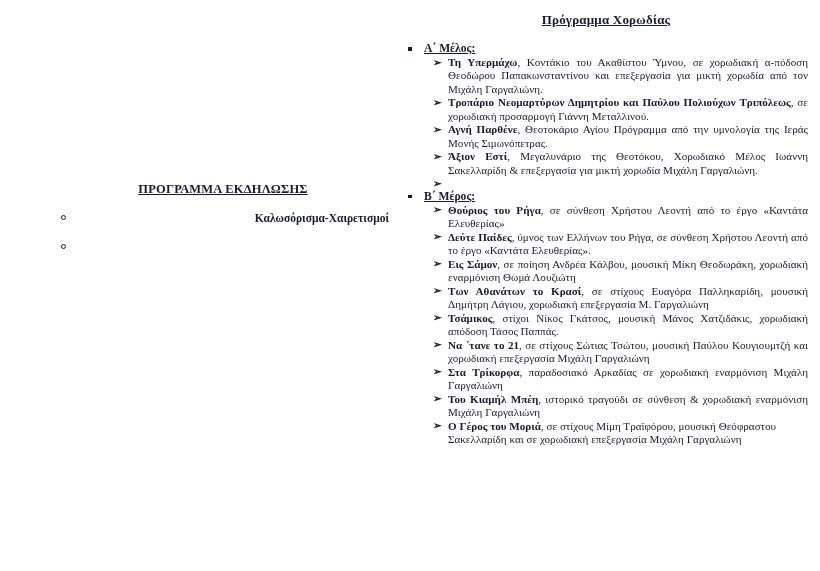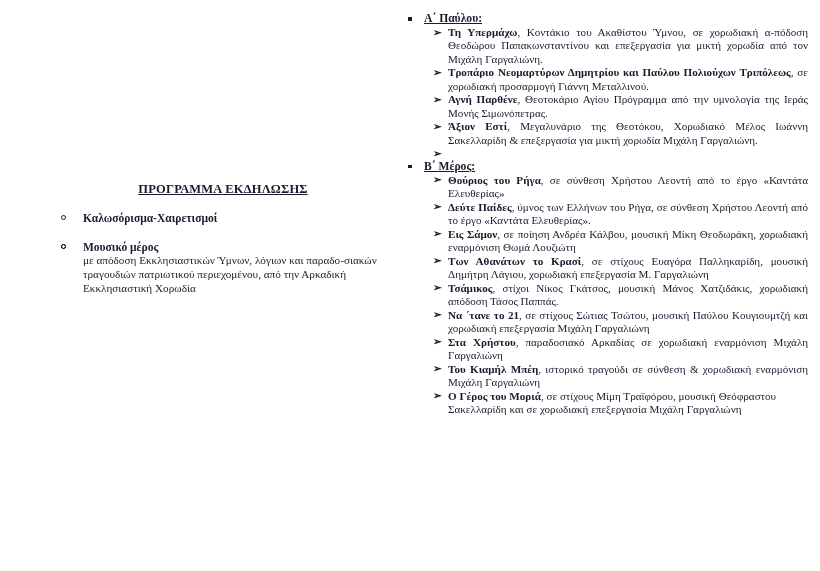--- a/index.html
+++ b/index.html
@@ -74,20 +74,21 @@
     width: 5px;
     height: 5px;
     border: 1px solid #1a1a2e;
     border-radius: 50%;
     box-sizing: border-box;
   }
   .item-title {
     font-weight: bold;
     display: block;
     font-size: 11.5px;
+    text-align: right;
   }
   .item-body {
     display: block;
     font-size: 11.2px;
     line-height: 1.22;
   }
 
   
   .part {
     margin-bottom: 13px;
@@ -154,35 +155,31 @@
 
       <li>
         <span class="bullet-o"></span>
         <span class="item-title">Καλωσόρισμα-Χαιρετισμοί</span>
       </li>
 
       <li>
         <span class="bullet-o"></span>
       </li>
 
-      <li>
-        <span class="bullet-o"></span>
-        <span class="item-title">Μουσικό μέρος</span>
-        <span class="item-body">με απόδοση Εκκλησιαστικών Ύμνων, λόγιων και παραδο-σιακών τραγουδιών πατριωτικού περιεχομένου, από την Αρκαδική Εκκλησιαστική Χορωδία</span>
-      </li>
 
     </ul>
   </div>
 
   <div class="col-right">
+    <div class="heading heading-right">Πρόγραμμα Χορωδίας</div>
 
     <div class="part">
       <div class="part-head">
         <span class="bullet-sq"></span>
-        <span class="part-label">Α΄ Παύλου:</span>
+        <span class="part-label">Α΄ Μέλος:</span>
       </div>
       <ul class="songs">
         <li>
           <span class="bullet-arrow">➢</span><span class="song-name">Τη Υπερμάχω</span><span class="song-desc">, Κοντάκιο του Ακαθίστου Ύμνου, σε χορωδιακή α-πόδοση Θεοδώρου Παπακωνσταντίνου και επεξεργασία για μικτή χορωδία από τον Μιχάλη Γαργαλιώνη.</span>
         </li>
         <li>
           <span class="bullet-arrow">➢</span><span class="song-name">Τροπάριο Νεομαρτύρων Δημητρίου και Παύλου Πολιούχων Τριπόλεως</span><span class="song-desc">, σε χορωδιακή προσαρμογή Γιάννη Μεταλλινού.</span>
         </li>
         <li>
           <span class="bullet-arrow">➢</span><span class="song-name">Αγνή Παρθένε</span><span class="song-desc">, Θεοτοκάριο Αγίου Πρόγραμμα από την υμνολογία της Ιεράς Μονής Σιμωνόπετρας.</span>
@@ -214,21 +211,21 @@
         <li>
           <span class="bullet-arrow">➢</span><span class="song-name">Των Αθανάτων το Κρασί</span><span class="song-desc">, σε στίχους Ευαγόρα Παλληκαρίδη, μουσική Δημήτρη Λάγιου, χορωδιακή επεξεργασία Μ. Γαργαλιώνη</span>
         </li>
         <li>
           <span class="bullet-arrow">➢</span><span class="song-name">Τσάμικος</span><span class="song-desc">, στίχοι Νίκος Γκάτσος, μουσική Μάνος Χατζιδάκις, χορωδιακή απόδοση Τάσος Παππάς.</span>
         </li>
         <li>
           <span class="bullet-arrow">➢</span><span class="song-name">Να ΄τανε το 21</span><span class="song-desc">, σε στίχους Σώτιας Τσώτου, μουσική Παύλου Κουγιουμτζή και χορωδιακή επεξεργασία Μιχάλη Γαργαλιώνη</span>
         </li>
         <li>
-          <span class="bullet-arrow">➢</span><span class="song-name">Στα Χρήστου</span><span class="song-desc">, παραδοσιακό Αρκαδίας σε χορωδιακή εναρμόνιση Μιχάλη Γαργαλιώνη</span>
+          <span class="bullet-arrow">➢</span><span class="song-name">Στα Τρίκορφα</span><span class="song-desc">, παραδοσιακό Αρκαδίας σε χορωδιακή εναρμόνιση Μιχάλη Γαργαλιώνη</span>
         </li>
         <li>
           <span class="bullet-arrow">➢</span><span class="song-name">Του Κιαμήλ Μπέη</span><span class="song-desc">, ιστορικό τραγούδι σε σύνθεση &amp; χορωδιακή εναρμόνιση Μιχάλη Γαργαλιώνη</span>
         </li>
         <li class="nojustify">
           <span class="bullet-arrow">➢</span><span class="song-name">Ο Γέρος του Μοριά</span><span class="song-desc">, σε στίχους Μίμη Τραϊφόρου, μουσική Θεόφραστου Σακελλαρίδη και σε χορωδιακή επεξεργασία Μιχάλη Γαργαλιώνη</span>
         </li>
       </ul>
     </div>
 

